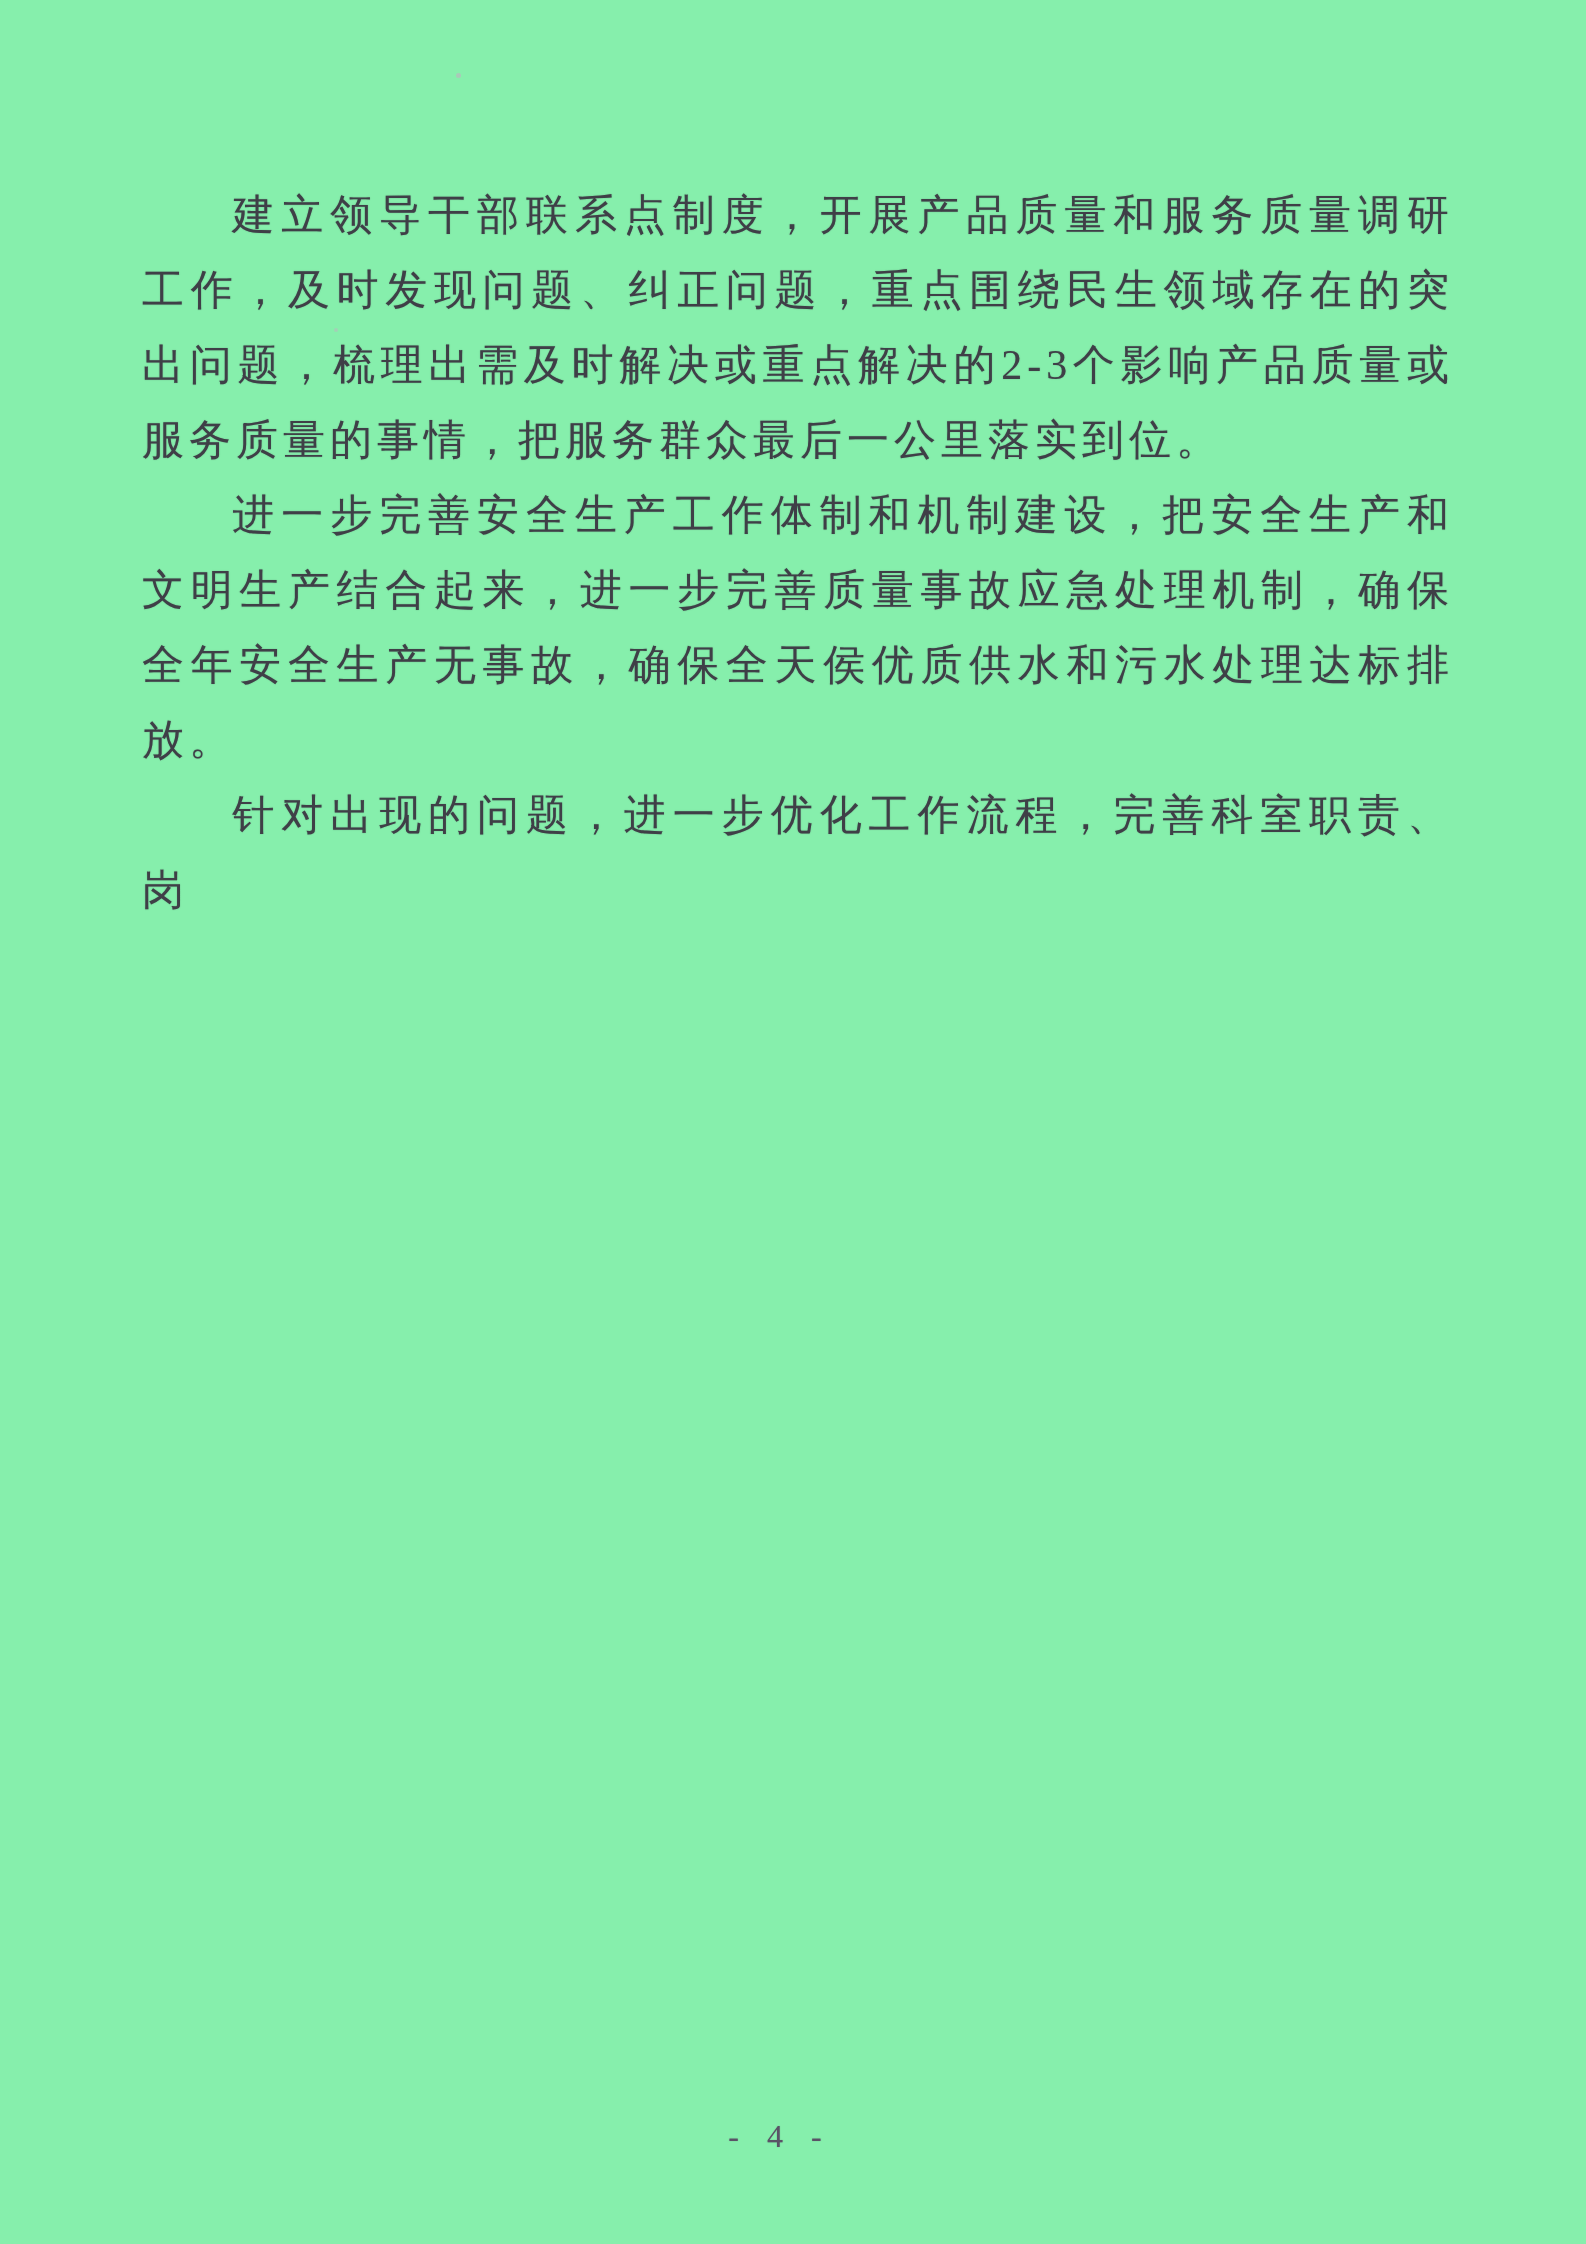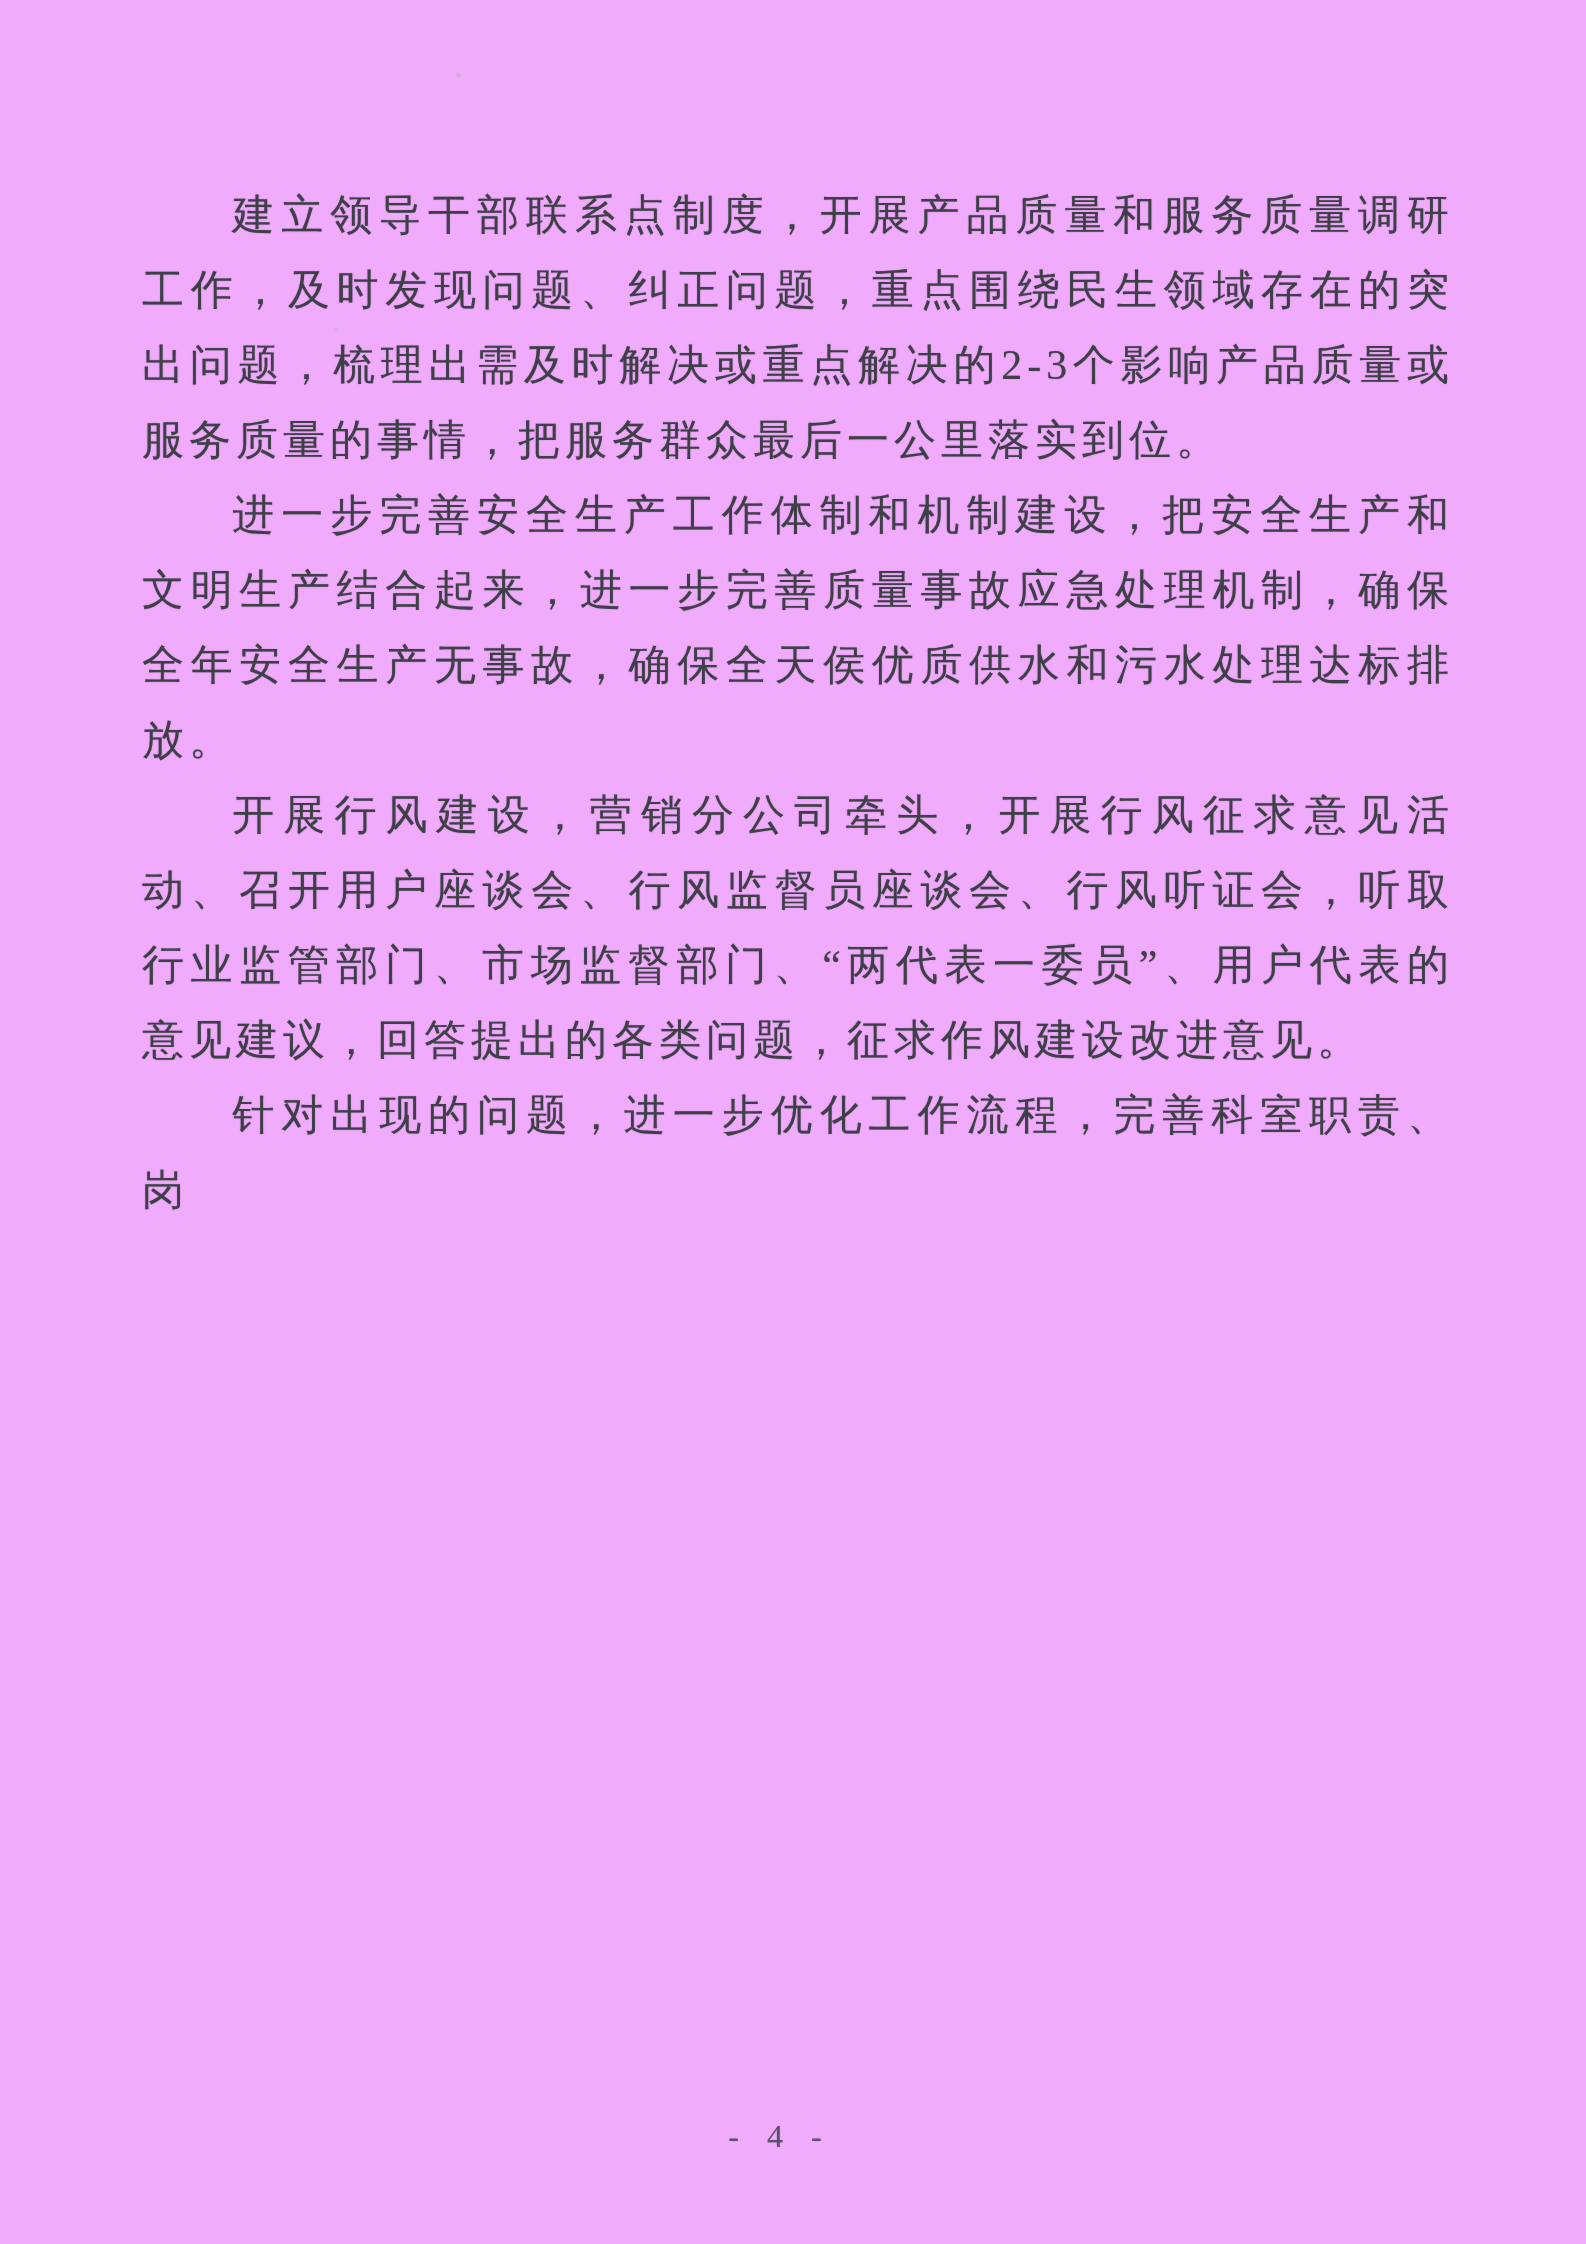--- a/index.html
+++ b/index.html
@@ -5,21 +5,21 @@
   html, body {
     margin: 0;
     padding: 0;
     background: #e8e8e8;
   }
   .page {
     position: relative;
     width: 1586px;
     height: 2244px;
     margin: 0 auto;
-    background: #f0abfc;
+    background: #86efac;
     overflow: hidden;
     font-family: "Liberation Serif", "DejaVu Serif", serif;
   }
   .doc-body {
     position: absolute;
     left: 142px;
     top: 178px;
     width: 1312px;
     color: #3f3f47;
     font-size: 42px;
@@ -57,19 +57,18 @@
 <body>
 
 <div class="page">
 
   <span class="speck speck-1"></span>
   <span class="speck speck-2"></span>
 
   <div class="doc-body">
     <p class="para">建立领导干部联系点制度，开展产品质量和服务质量调研工作，及时发现问题、纠正问题，重点围绕民生领域存在的突出问题，梳理出需及时解决或重点解决的2-3个影响产品质量或服务质量的事情，把服务群众最后一公里落实到位。</p>
     <p class="para">进一步完善安全生产工作体制和机制建设，把安全生产和文明生产结合起来，进一步完善质量事故应急处理机制，确保全年安全生产无事故，确保全天侯优质供水和污水处理达标排放。</p>
-    <p class="para">开展行风建设，营销分公司牵头，开展行风征求意见活动、召开用户座谈会、行风监督员座谈会、行风听证会，听取行业监管部门、市场监督部门、“两代表一委员”、用户代表的意见建议，回答提出的各类问题，征求作风建设改进意见。</p>
     <p class="para">针对出现的问题，进一步优化工作流程，完善科室职责、岗</p>
   </div>
 
   <div class="footer">- 4 -</div>
 
 </div>
 
 </body></html>

